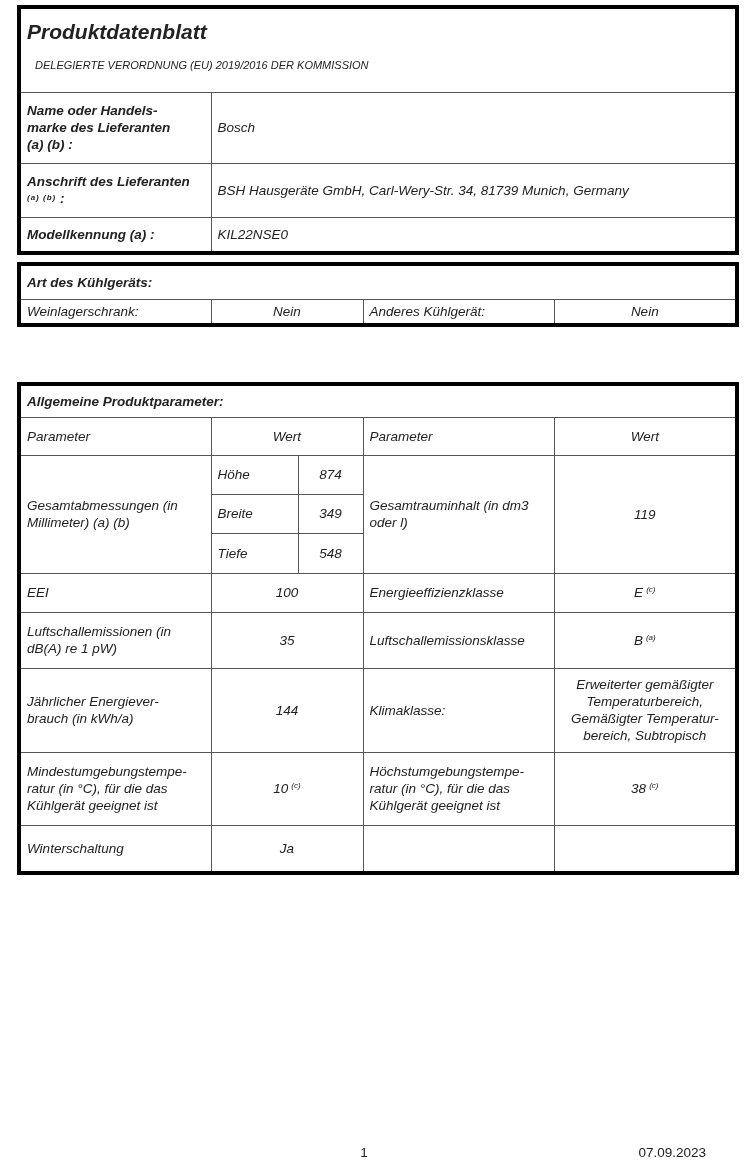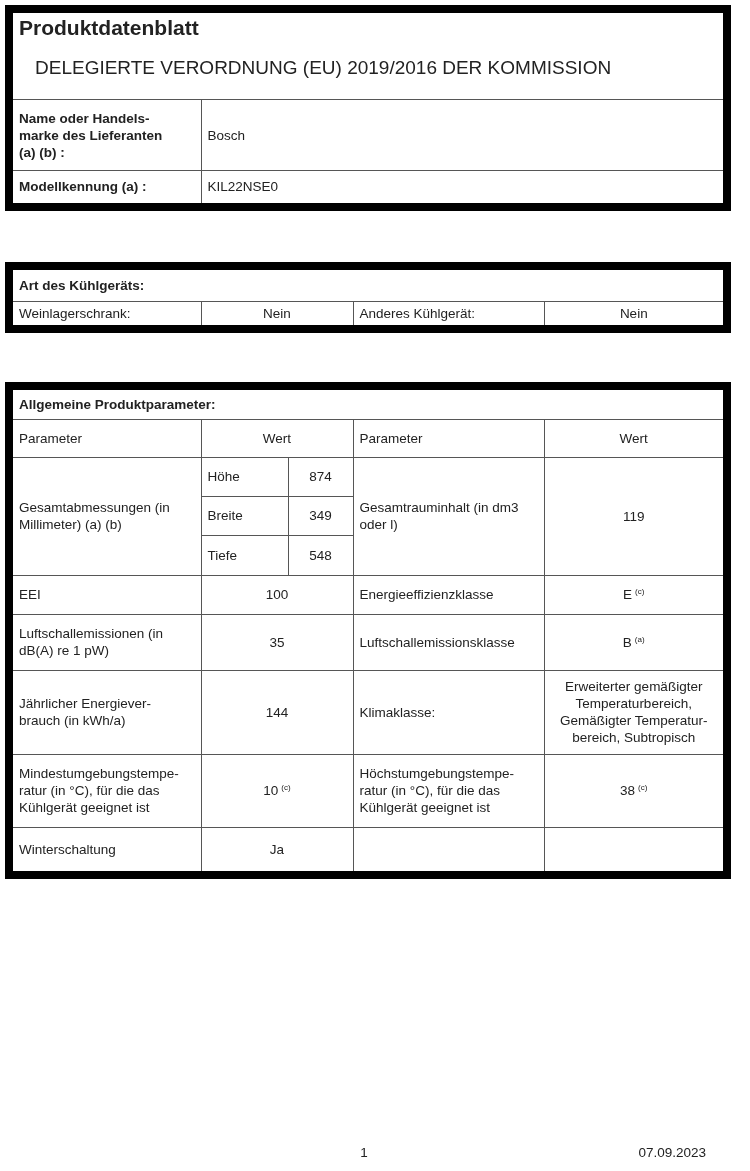--- a/index.html
+++ b/index.html
@@ -16,25 +16,26 @@
     color: #222222;
     line-height: 1.26;
   }
   .page {
     position: absolute;
     left: 0; top: 0;
     width: 750px; height: 1171px;
   }
   table.t {
     position: absolute;
-    left: 5px;
+    left: 17px;
     width: 718px;
     border-collapse: collapse;
     table-layout: fixed;
-    border: 8px solid #000000;
+    border: 4px solid #000000;
+    font-style: italic;
   }
   table.t td {
     border: 1px solid #565656;
     padding: 3px 6px;
     vertical-align: middle;
     overflow: hidden;
   }
   .t1 { top: 5px; }
   .t2 { top: 262px; }
   .t3 { top: 382px; }
@@ -44,23 +45,23 @@
   .pre { white-space: pre-line; }
 
   td.headcell { vertical-align: top; padding: 11px 7px 8px 7px; }
   .doc-title {
     font-size: 21px;
     font-weight: bold;
     margin: 0 0 15px 0;
     line-height: 1.15;
   }
   .doc-subtitle {
-    font-size: 19px;
+    font-size: 11px;
     font-weight: normal;
-    margin: 16px;
+    margin: 8px;
   }
   .sect { font-weight: bold; margin-top: 12px; }
 
   .sup-sm {
     font-size: 8px;
     font-weight: bold;
     vertical-align: 3px;
     letter-spacing: 1px;
   }
   .supv {
@@ -104,20 +105,24 @@
         <p class="doc-title">Produktdatenblatt</p>
         <p class="doc-subtitle">DELEGIERTE VERORDNUNG (EU) 2019/2016 DER KOMMISSION</p>
       </td>
     </tr>
     <tr style="height:71px">
       <td class="b pre">Name oder Handels-
 marke des Lieferanten
 (a) (b) :</td>
       <td>Bosch</td>
     </tr>
+    <tr style="height:54px">
+      <td><span class="b">Anschrift des Lieferanten</span><br><span class="sup-sm">(a) (b)</span><span class="b"> :</span></td>
+      <td>BSH Hausgeräte GmbH, Carl-Wery-Str. 34, 81739 Munich, Germany</td>
+    </tr>
     <tr style="height:36px">
       <td class="b">Modellkennung (a) :</td>
       <td>KIL22NSE0</td>
     </tr>
   </tbody>
     </table>
 
   <table class="t t2">
     <colgroup>
         <col style="width:192px">

